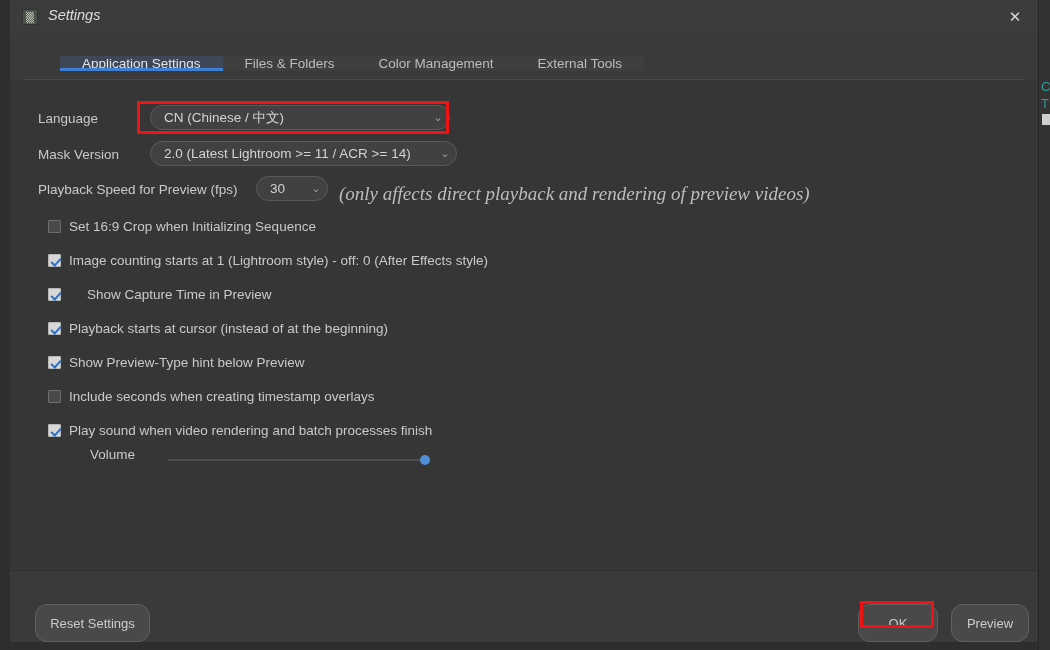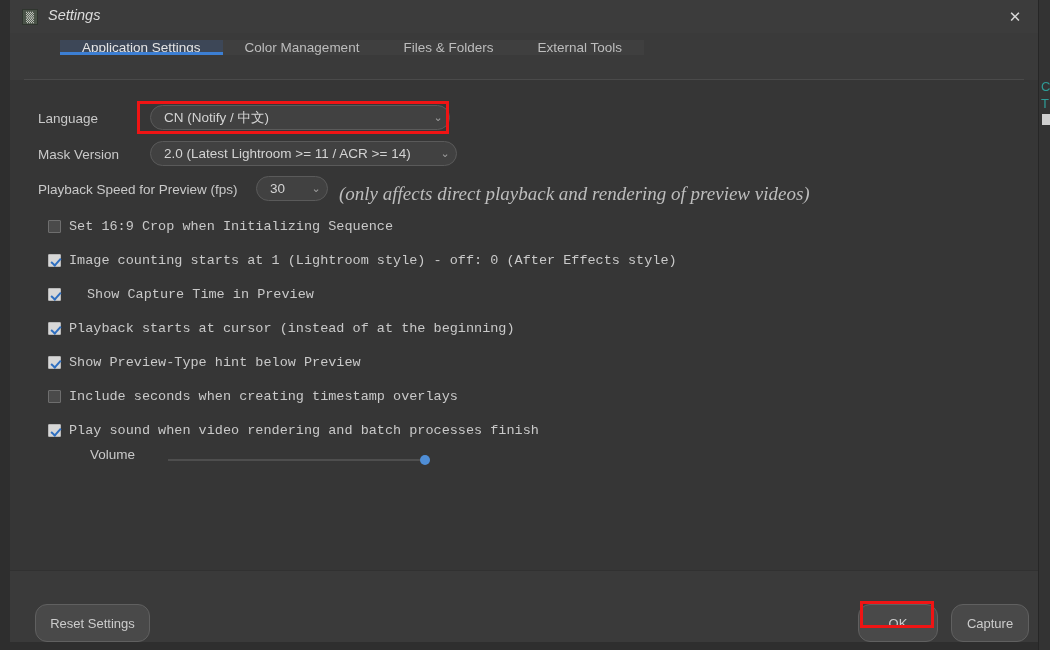--- a/index.html
+++ b/index.html
@@ -92,23 +92,23 @@
 
   
   .tabstrip {
     position: absolute;
     left: 0; top: 33px;
     width: 1028px; height: 47px;
     background: #3a3a3a;
   }
   .tabs {
     position: absolute;
-    left: 14px; top: 7px;
+    left: 14px; top: 13px;
     display: flex;
-    align-items: flex-start;
+    align-items: center;
     height: 34px;
     padding-left: 36px;
   }
   .tab {
     padding: 0 22px;
     display: flex;
     align-items: center;
     font-size: 13.5px;
     color: #bdbdbd;
     background: #3f3f3f;
@@ -185,21 +185,20 @@
     font-family: Liberation Serif, serif;
   }
 
   
   .cbrow {
     position: absolute;
     left: 38px;
     display: flex;
     align-items: center;
     cursor: pointer;
-    font-family: Liberation Mono, monospace;
   }
   .cbox {
     width: 13px; height: 13px;
     box-sizing: border-box;
     border: 1px solid #6e6e6e;
     background: #4a4a4a;
     border-radius: 1px;
     position: relative;
     flex: none;
   }
@@ -302,37 +301,37 @@
       <div class="title-text">Settings</div>
       <div class="close-btn">✕</div>
     </div>
 
     <div class="tabstrip">
       <div class="tabs">
         <div class="tab active">
           <span>Application Settings</span>
         </div>
         <div class="tab">
-          <span>Color Management</span>
+          <span>Files &amp; Folders</span>
         </div>
         <div class="tab">
-          <span>Files &amp; Folders</span>
+          <span>Color Management</span>
         </div>
         <div class="tab">
           <span>External Tools</span>
         </div>
       </div>
       <div class="tabstrip-underline"></div>
     </div>
 
     <div class="dialog-body">
 
       <div class="field-label" style="left:28px; top:31px;">Language</div>
       <div class="combo" style="left:140px; top:25px; width:300px;">
-        <span class="combo-value">CN (Notify / 中文)</span>
+        <span class="combo-value">CN (Chinese / 中文)</span>
         <span class="chev">⌄</span>
       </div>
 
       <div class="field-label" style="left:28px; top:67px;">Mask Version</div>
       <div class="combo" style="left:140px; top:61px; width:307px;">
         <span class="combo-value">2.0 (Latest Lightroom &gt;= 11 / ACR &gt;= 14)</span>
         <span class="chev">⌄</span>
       </div>
 
       <div class="field-label" style="left:28px; top:102px;">Playback Speed for Preview (fps)</div>
@@ -382,21 +381,21 @@
 
     <div class="slider-label">Volume</div>
     <div class="slider">
       <div class="slider-track"></div>
       <div class="slider-handle"></div>
     </div>
 
     <div class="footer">
       <div class="pill-btn" style="left:25px; top:33px; width:115px;">Reset Settings</div>
       <div class="pill-btn" style="left:848px; top:33px; width:80px;">OK</div>
-      <div class="pill-btn" style="left:941px; top:33px; width:78px;">Capture</div>
+      <div class="pill-btn" style="left:941px; top:33px; width:78px;">Preview</div>
     </div>
 
   </div>
 
   <div class="annot" style="left:137px; top:101px; width:312px; height:33px;"></div>
   <div class="annot" style="left:860px; top:601px; width:74px; height:27px;"></div>
 
 </div>
 
 </body></html>

